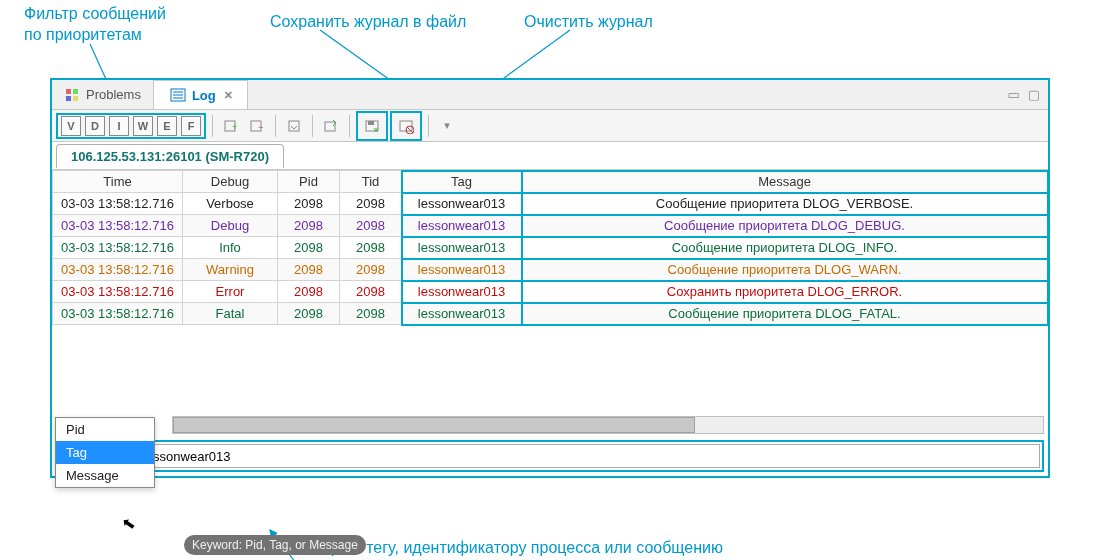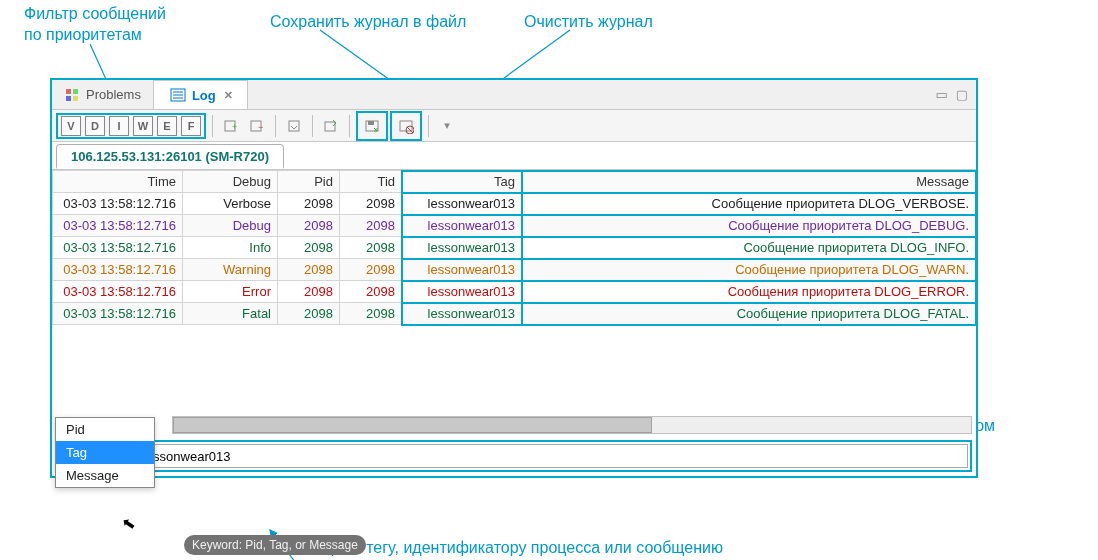--- a/index.html
+++ b/index.html
@@ -23,21 +23,21 @@
   .arrow-line {
     position: absolute;
     stroke: #0099cc;
     fill: none;
   }
   
   .panel {
     position: absolute;
     left: 50px;
     top: 78px;
-    width: 928px;
+    width: 1000px;
     height: 400px;
     border: 2px solid #00a8cc;
     background: #fff;
   }
   
   .tabbar {
     height: 30px;
     display: flex;
     align-items: stretch;
     border-bottom: 1px solid #c8c8c8;
@@ -140,21 +140,21 @@
     overflow: hidden;
   }
   table.log {
     width: 100%;
     border-collapse: collapse;
     table-layout: fixed;
   }
   table.log th, table.log td {
     border: 1px solid #d4d4d4;
     padding: 3px 6px;
-    text-align: right;
+    text-align: center;
     font-weight: normal;
     font-size: 13px;
     white-space: nowrap;
     overflow: hidden;
   }
   table.log th {
     background: #fafafa;
     color: #333;
   }
   table.log tr:nth-child(even) td { background: #f9f9f9; }
@@ -430,21 +430,21 @@
             <td>2098</td>
             <td class="col-highlight">lessonwear013</td>
             <td class="col-highlight">Сообщение приоритета DLOG_WARN.</td>
           </tr>
           <tr class="lv-error">
             <td>03-03 13:58:12.716</td>
             <td>Error</td>
             <td>2098</td>
             <td>2098</td>
             <td class="col-highlight">lessonwear013</td>
-            <td class="col-highlight">Сообщения приоритета DLOG_ERROR.</td>
+            <td class="col-highlight">Сохранить приоритета DLOG_ERROR.</td>
           </tr>
           <tr class="lv-fatal">
             <td>03-03 13:58:12.716</td>
             <td>Fatal</td>
             <td>2098</td>
             <td>2098</td>
             <td class="col-highlight">lessonwear013</td>
             <td class="col-highlight">Сообщение приоритета DLOG_FATAL.</td>
           </tr>
         </tbody>

